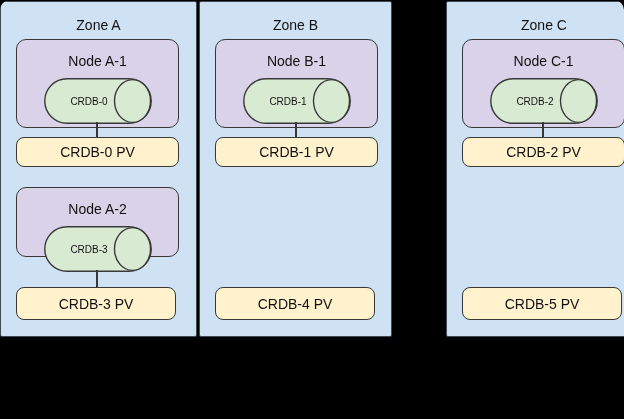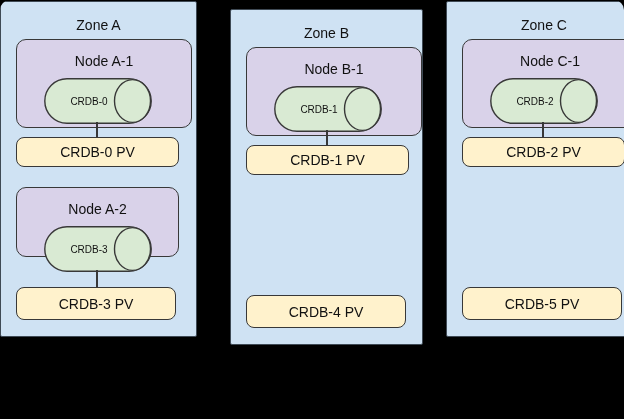--- a/index.html
+++ b/index.html
@@ -19,39 +19,39 @@
   .zone {
     position: absolute;
     top: 1px;
     height: 336px;
     box-sizing: border-box;
     background: var(--zone-fill, #cfe2f3);
     border: 1.5px solid var(--zone-border, #3f4a55);
     border-radius: 2px;
   }
   .zone-a { left: 0px;   width: 197px; }
-  .zone-b { left: 230px; width: 193px; margin-top: 8px; }
+  .zone-b { left: 199px; width: 193px; }
   .zone-c { left: 428px; width: 196px; margin-left: 18px; }
 
   .zone-title {
     position: absolute;
     top: 16px; left: 0; right: 0;
     text-align: center;
     font-size: 14px;
     line-height: 14px;
     color: var(--text, #111);
   }
   .node {
     position: absolute;
     box-sizing: border-box;
     background: var(--node-fill, #d9d2e9);
     border: 1.3px solid var(--shape-border, #383838);
     border-radius: 10px;
   }
-  .node1 { left: 15px; top: 37px;  width: 176px; height: 89px; }
+  .node1 { left: 15px; top: 37px;  width: 163px; height: 89px; }
   .node2 { left: 15px; top: 185px; width: 163px; height: 70px; }
   .node-title {
     position: absolute;
     top: 14px; left: 0; right: 0;
     text-align: center;
     font-size: 14px;
     line-height: 14px;
     color: var(--text, #111);
   }
   .cyl-wrap {

